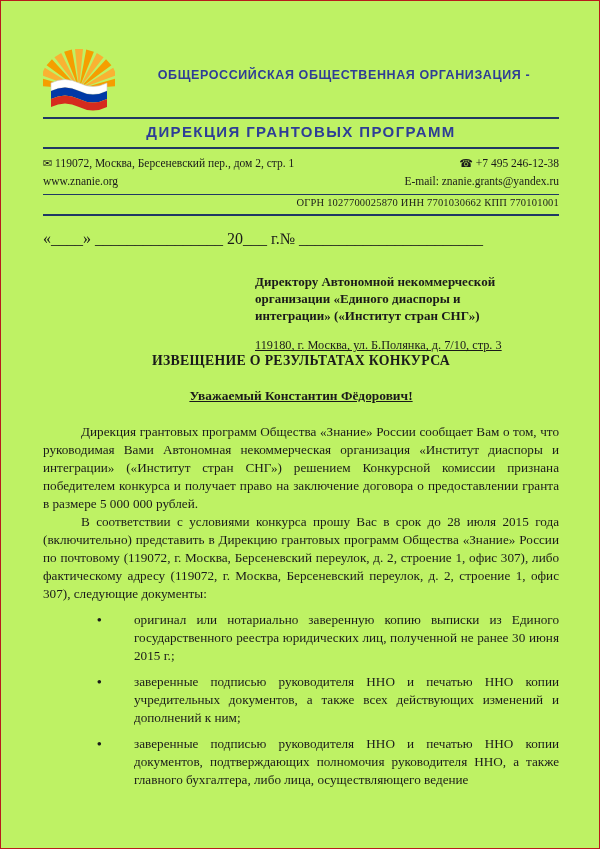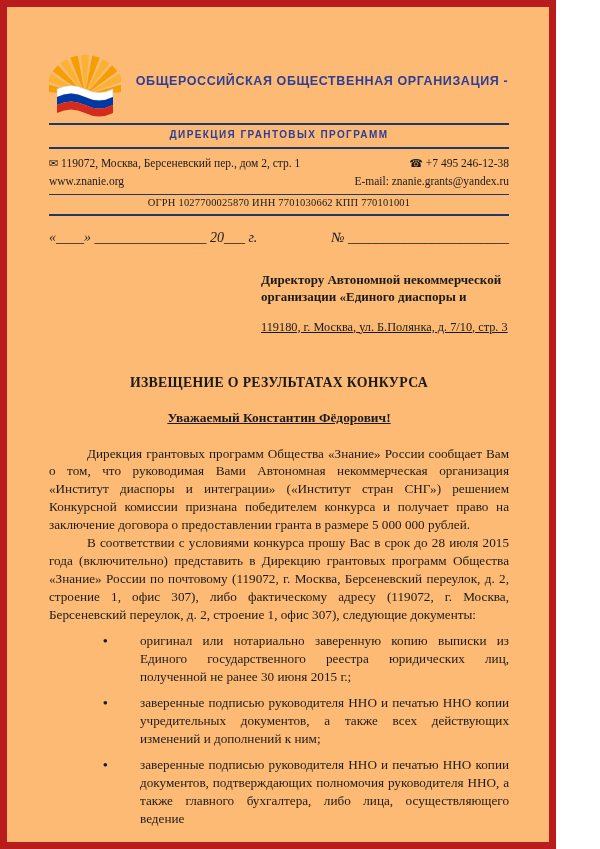--- a/index.html
+++ b/index.html
@@ -3,24 +3,24 @@
 <meta charset="utf-8">
 <style>
   * { margin: 0; padding: 0; box-sizing: border-box; }
   html, body { background: #ffffff; }
   body {
     font-family: "Liberation Serif", serif;
     color: #1a1a1a;
     -webkit-font-smoothing: antialiased;
   }
   .page {
-    width: 556px;
+    width: 600px;
     height: 849px;
-    background: #fdba74;
-    border: 7px solid #b91c1c;
+    background: #bef264;
+    border: 1px solid #b91c1c;
     padding: 36px 40px 0 42px;
     overflow: hidden;
   }
 
   
   .head-top { display: flex; align-items: center; gap: 14px; }
   .logo { width: 72px; height: 76px; flex: 0 0 auto; }
   .logo svg { width: 100%; height: 100%; display: block; }
   .head-titles {
     flex: 1;
@@ -32,72 +32,69 @@
   .org1 { font-size: 12.5px; letter-spacing: 0.6px; }
   .org2 { font-size: 20px; letter-spacing: 1.2px; margin-top: 11px; }
 
   .rule  { border-top: 2px solid var(--rule-navy, #203864); margin-top: 4px; }
   .rule.thin { border-top-width: 1px; }
 
   .dept {
     text-align: center;
     font-family: "Liberation Sans", sans-serif;
     font-weight: bold;
-    font-size: 10px;
+    font-size: 15px;
     letter-spacing: 1.4px;
     color: var(--header-blue, #2e3d96);
     padding: 4px 0 3px 0;
   }
 
   .contacts {
     display: flex;
     justify-content: space-between;
     font-size: 11.5px;
     line-height: 1.5;
     margin-top: 6px;
   }
   .c-right { text-align: right; }
   .glyph { font-family: "DejaVu Sans", sans-serif; font-size: 11px; }
 
   .reg {
-    text-align: center;
+    text-align: right;
     font-size: 10.5px;
     padding: 2px 0 2px 0;
     letter-spacing: 0.2px;
   }
 
   
   .ref-row {
     display: flex;
-    justify-content: space-between;
     margin-top: 14px;
-    font-size: 14px;
+    font-size: 16px;
     white-space: nowrap;
-    font-style: italic;
   }
 
   
   .addressee {
     margin-top: 26px;
     margin-left: 212px;
     font-size: 13px;
     font-weight: bold;
     line-height: 1.3;
   }
   .addressee-address {
     margin-top: 14px;
     margin-left: 212px;
     font-size: 12.3px;
     white-space: nowrap;
     text-decoration: underline;
   }
 
   
   .notice-title {
-    margin-top: 40px;
     text-align: center;
     font-weight: bold;
     font-size: 13.8px;
     letter-spacing: 0.3px;
   }
   .salutation {
     margin-top: 19px;
     text-align: center;
     font-weight: bold;
     font-size: 13.4px;
@@ -191,20 +188,21 @@
   </header>
 
   <div class="ref-row">
     <span>«____» ________________ 20___ г.</span>
     <span>№ _______________________</span>
   </div>
 
   <div class="addressee">
     <div>Директору Автономной некоммерческой</div>
     <div>организации «Единого диаспоры и</div>
+    <div>интеграции» («Институт стран СНГ»)</div>
   </div>
   <div class="addressee-address">119180, г. Москва, ул. Б.Полянка, д. 7/10, стр. 3</div>
 
   <div class="notice-title">ИЗВЕЩЕНИЕ О РЕЗУЛЬТАТАХ КОНКУРСА</div>
   <div class="salutation">Уважаемый Константин Фёдорович!</div>
 
   <p class="para first">Дирекция грантовых программ Общества «Знание» России сообщает Вам о том, что руководимая Вами Автономная некоммерческая организация «Институт диаспоры и интеграции» («Институт стран СНГ») решением Конкурсной комиссии признана победителем конкурса и получает право на заключение договора о предоставлении гранта в размере 5 000 000 рублей.</p>
   <p class="para">В соответствии с условиями конкурса прошу Вас в срок до 28 июля 2015 года (включительно) представить в Дирекцию грантовых программ Общества «Знание» России по почтовому (119072, г. Москва, Берсеневский переулок, д. 2, строение 1, офис 307), либо фактическому адресу (119072, г. Москва, Берсеневский переулок, д. 2, строение 1, офис 307), следующие документы:</p>
 
   <ul class="bullets">

